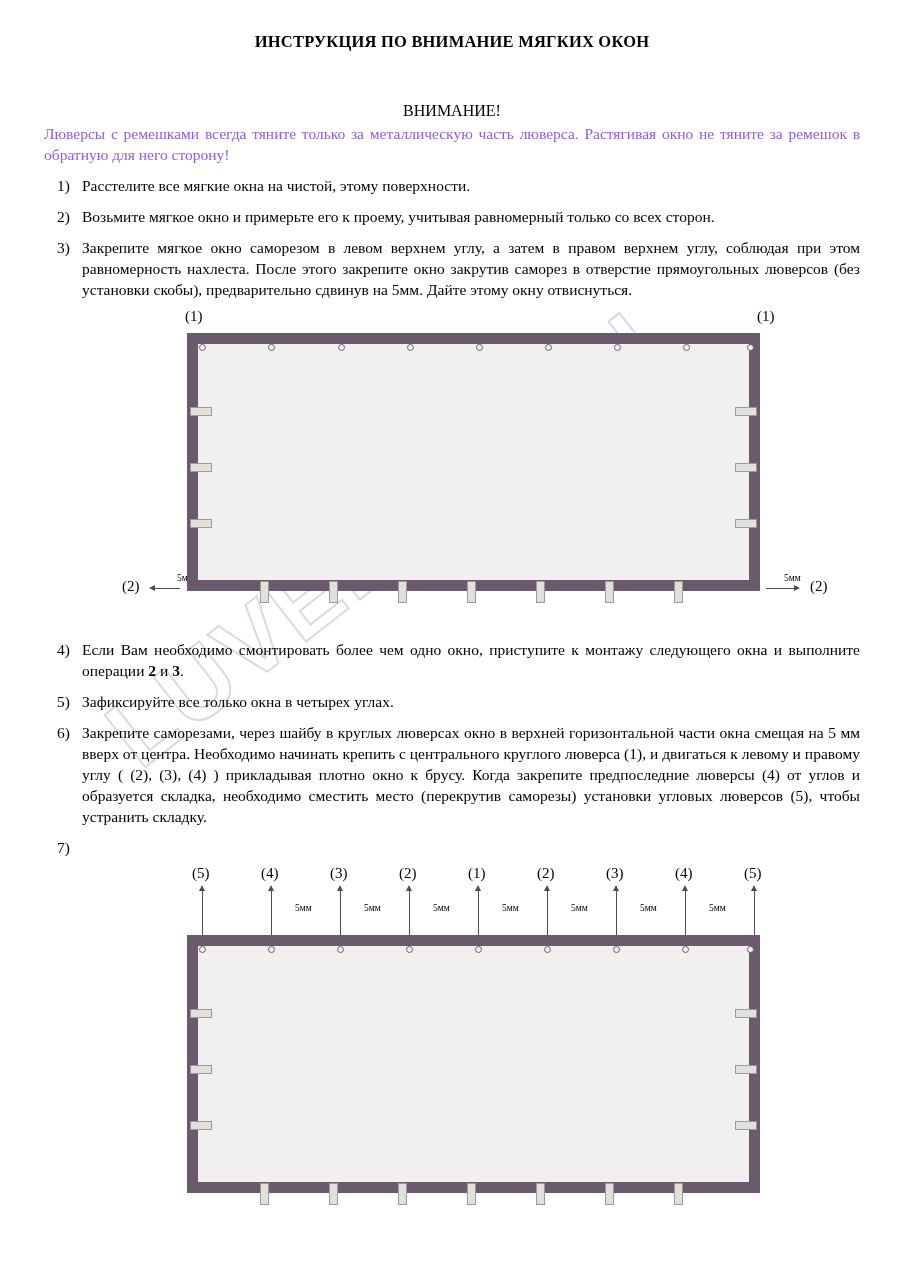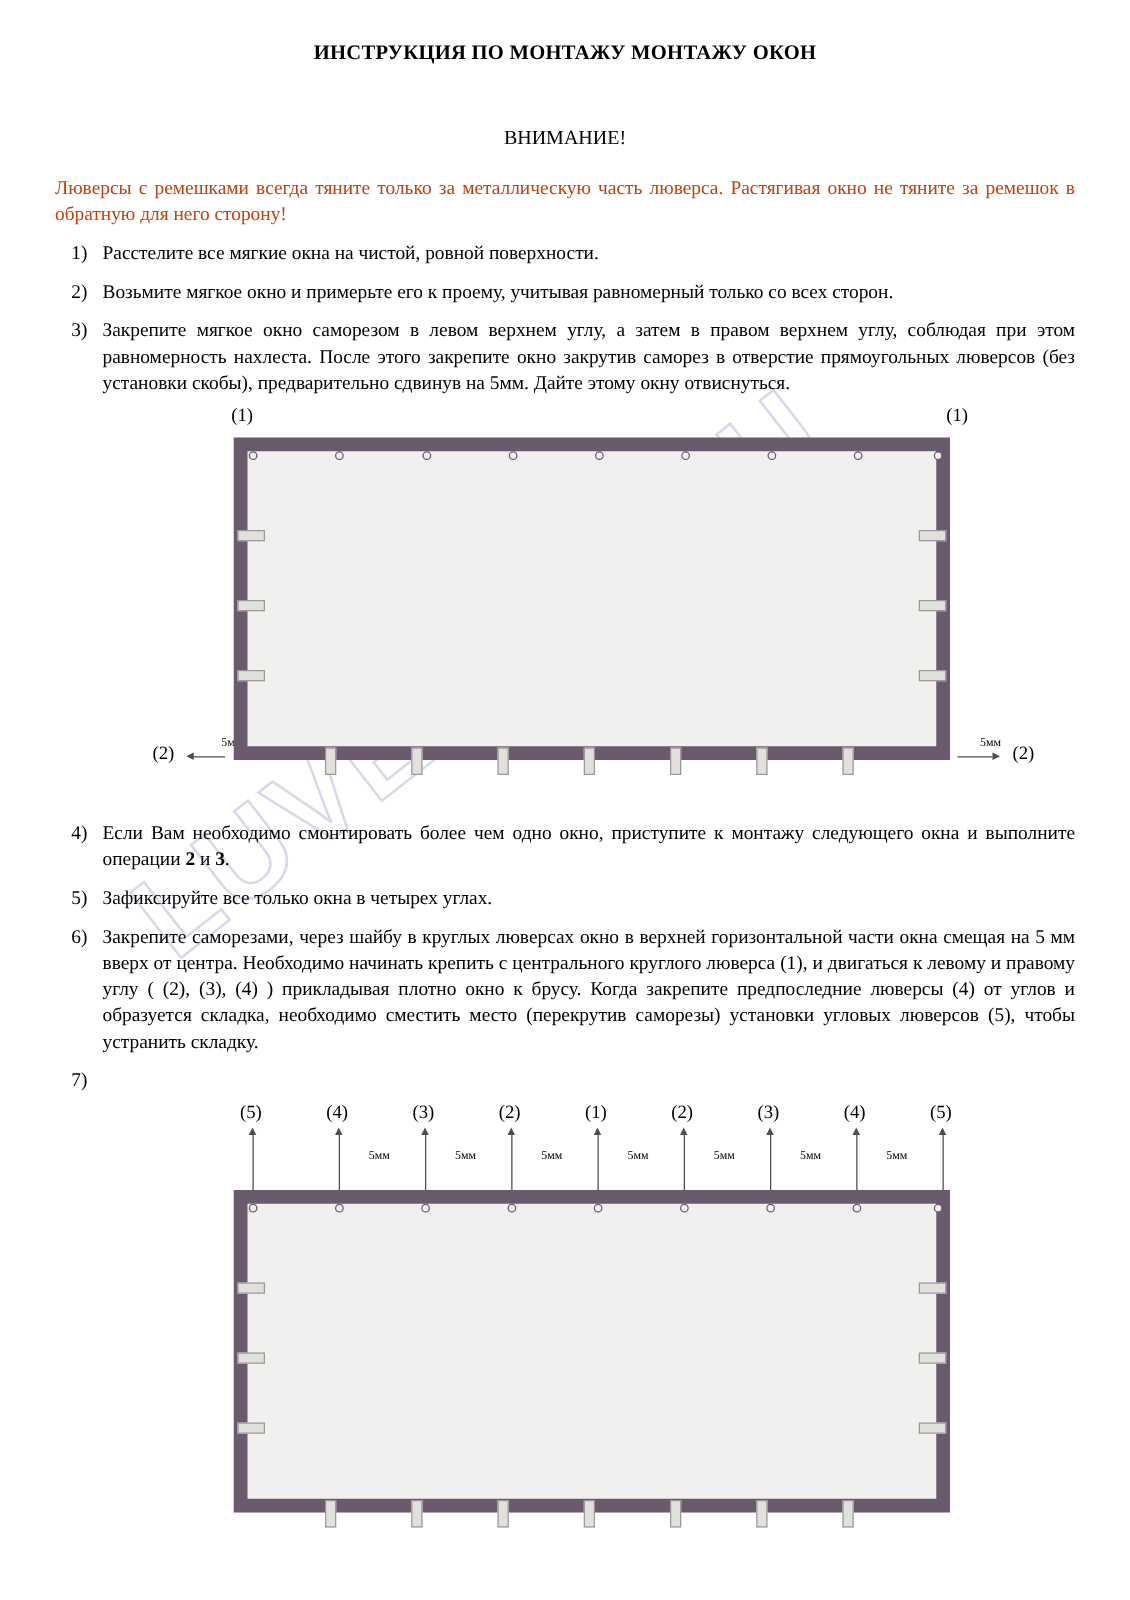--- a/index.html
+++ b/index.html
@@ -60,24 +60,24 @@
     padding-top: 32px;
     letter-spacing: .2px;
   }
 
   .attention {
     text-align: center;
     font-size: 16px;
     margin-top: 50px;
   }
   .warning {
-    color: #c2410c;
+    color: #8b5cf6;
     font-size: 15.5px;
     line-height: 1.35;
-    margin-top: 21px;
+    margin-top: 4px;
     text-align: justify;
   }
 
   ol.steps {
     margin: 0;
     padding: 0;
     list-style: none;
   }
   .step {
     display: flex;
@@ -177,29 +177,29 @@
 <body>
 
 <div class="page">
 
   <div class="watermark">
     <span>LUVEROX.RU</span>
   </div>
 
   <div class="content">
 
-    <h1 class="doc-title">ИНСТРУКЦИЯ ПО МОНТАЖУ МОНТАЖУ ОКОН</h1>
+    <h1 class="doc-title">ИНСТРУКЦИЯ ПО ВНИМАНИЕ МЯГКИХ ОКОН</h1>
 
     <div class="attention">ВНИМАНИЕ!</div>
     <div class="warning">Люверсы с ремешками всегда тяните только за металлическую часть люверса. Растягивая окно не тяните за ремешок в обратную для него сторону!</div>
 
     <ol class="steps first-list">
       <li class="step">
         <span class="num">1)</span>
-        <span class="body">Расстелите все мягкие окна на чистой, ровной поверхности.</span>
+        <span class="body">Расстелите все мягкие окна на чистой, этому поверхности.</span>
       </li>
       <li class="step">
         <span class="num">2)</span>
         <span class="body">Возьмите мягкое окно и примерьте его к проему, учитывая равномерный только со всех сторон.</span>
       </li>
       <li class="step">
         <span class="num">3)</span>
         <span class="body">Закрепите мягкое окно саморезом в левом верхнем углу, а затем в правом верхнем углу, соблюдая при этом равномерность нахлеста. После этого закрепите окно закрутив саморез в отверстие прямоугольных люверсов (без установки скобы), предварительно сдвинув на 5мм. Дайте этому окну отвиснуться.</span>
       </li>
     </ol>

